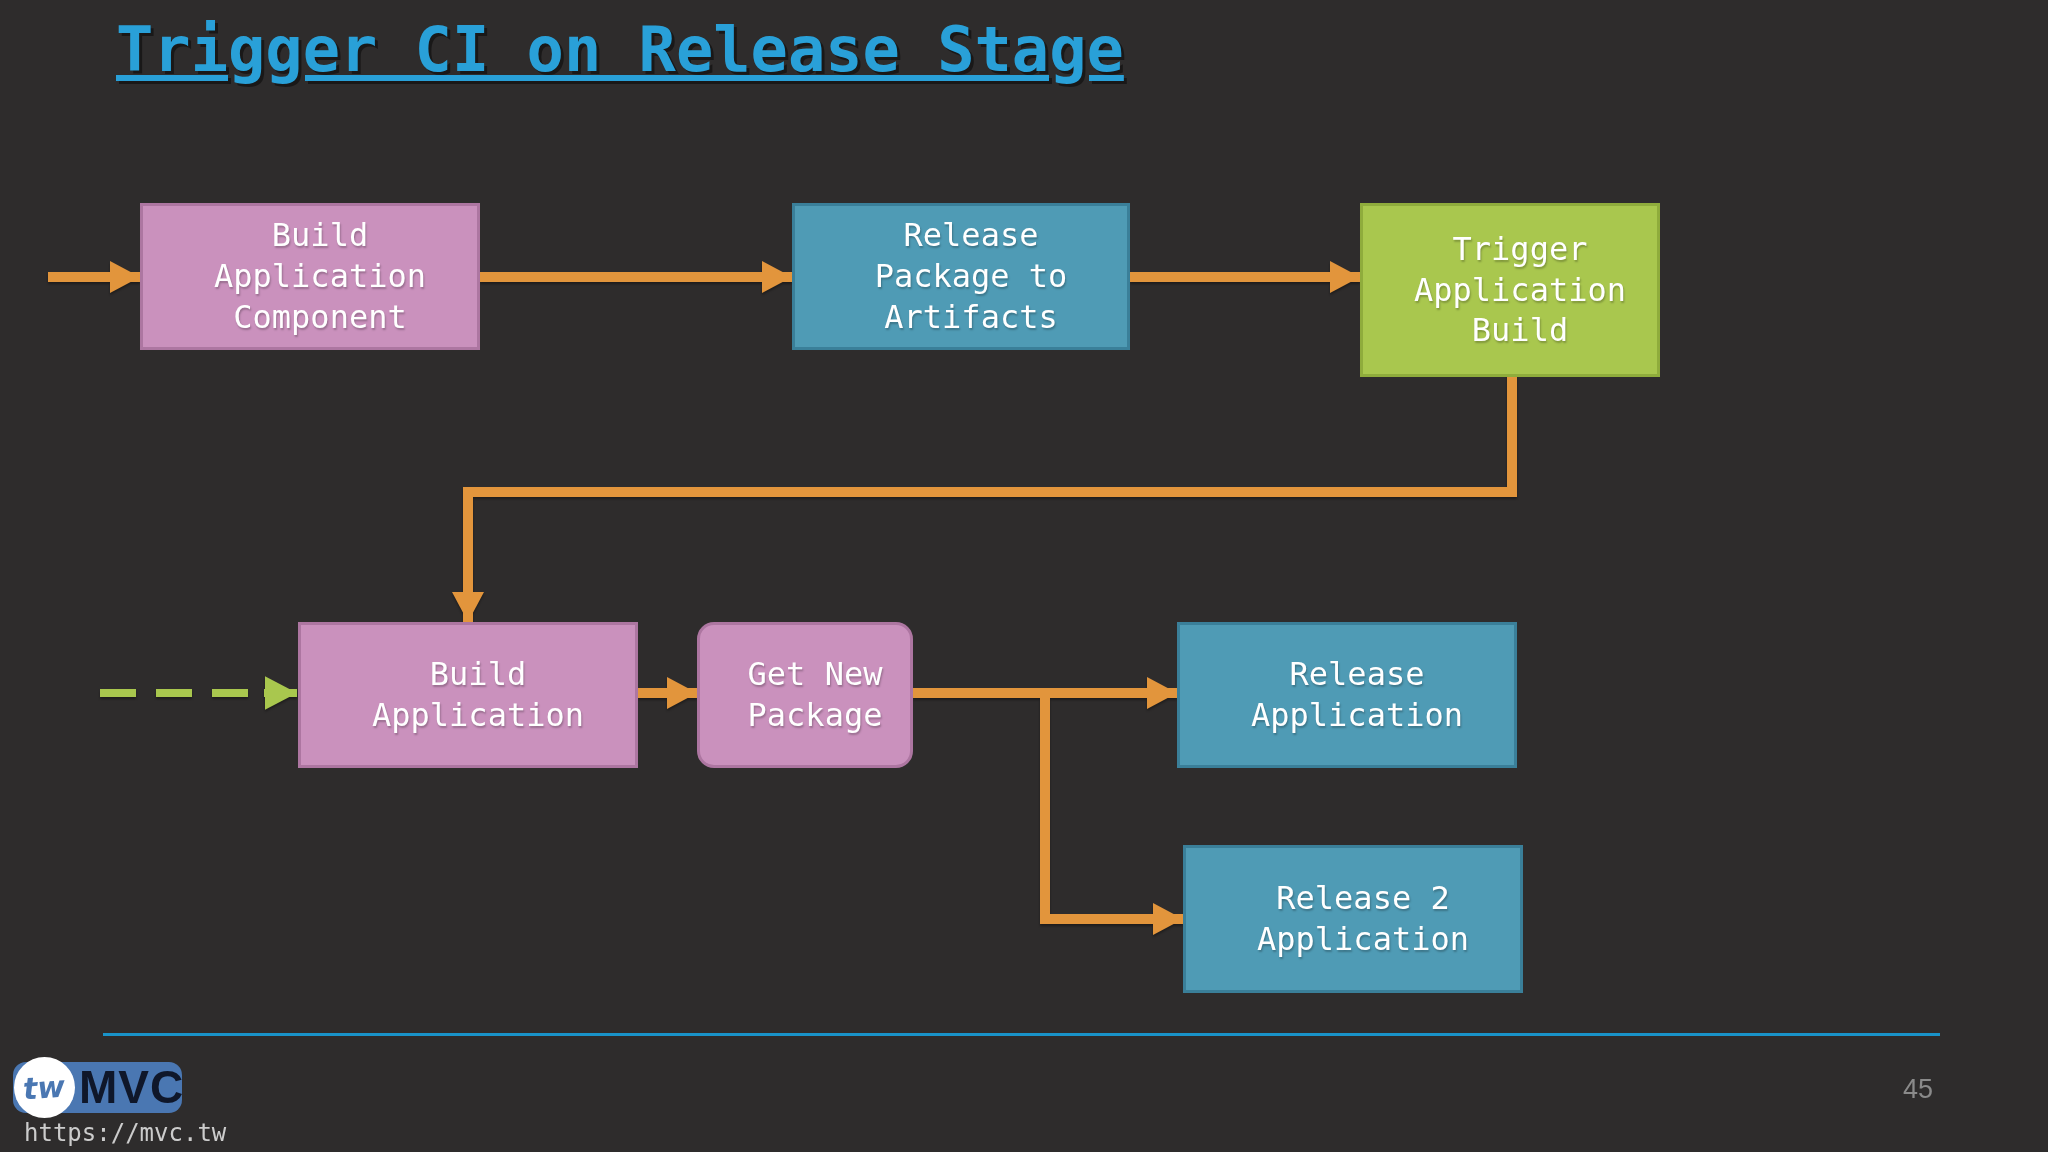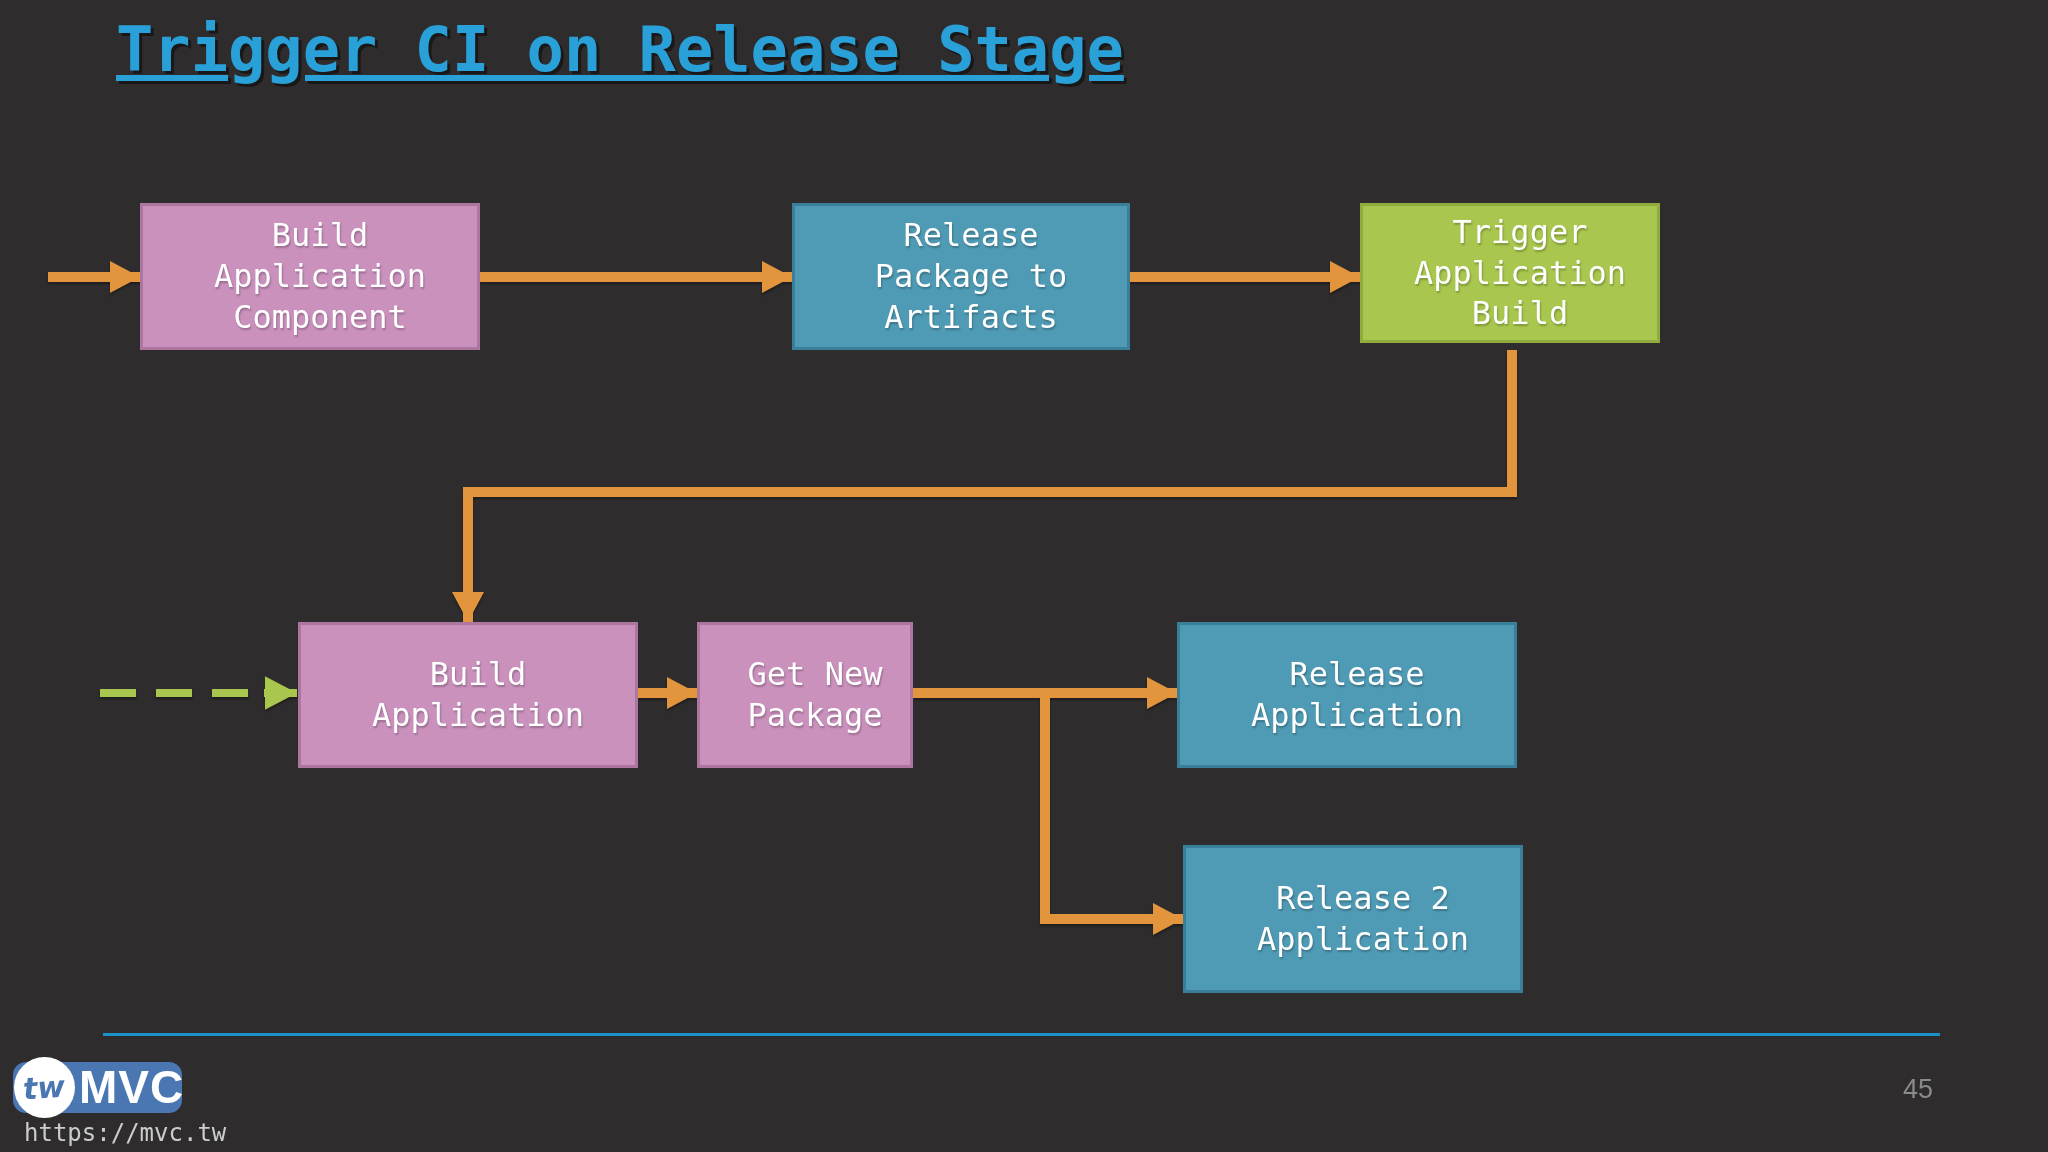--- a/index.html
+++ b/index.html
@@ -62,23 +62,23 @@
     font: 32px/1.28 "DejaVu Sans Mono", monospace;
     text-shadow: 1px 2px 2px rgba(0,0,0,0.25);
     padding-left: 20px;
   }
   .node.pink  { background: var(--node-pink, #CA91BD);  border-color: var(--node-pink-border, #AD76A1); }
   .node.blue  { background: var(--node-blue, #4F9BB5);  border-color: var(--node-blue-border, #3A7F99); }
   .node.green { background: var(--node-green, #A9C74E); border-color: var(--node-green-border, #8FAC3C); }
 
   .n1 { left: 140px;  top: 203px; width: 340px; height: 147px; }
   .n2 { left: 792px;  top: 203px; width: 338px; height: 147px; }
-  .n3 { left: 1360px; top: 203px; width: 300px; height: 140px; }
+  .n3 { left: 1360px; top: 203px; width: 300px; height: 174px; }
   .n4 { left: 298px;  top: 622px; width: 340px; height: 146px; }
-  .n5 { left: 697px;  top: 622px; width: 216px; height: 146px; }
+  .n5 { left: 697px;  top: 622px; width: 216px; height: 146px; border-radius: 17px; }
   .n6 { left: 1177px; top: 622px; width: 340px; height: 146px; }
   .n7 { left: 1183px; top: 845px; width: 340px; height: 148px; text-align: center; }
 
   
   .footer-line {
     position: absolute;
     left: 103px;
     top: 1033px;
     width: 1837px;
     height: 3px;
@@ -118,21 +118,21 @@
     color: var(--logo-background, #4A77B2);
     transform: rotate(-4deg);
   }
   .logo-brand {
     position: absolute;
     left: 66px;
     top: 50%;
     transform: translateY(-52%);
     font: bold 46px "Liberation Sans", sans-serif;
     letter-spacing: 1px;
-    color: #ffffff;
+    color: #0f172a;
     text-align: center;
   }
   .footer-url {
     position: absolute;
     left: 24px;
     top: 1119px;
     font: 24px "DejaVu Sans Mono", monospace;
     color: var(--url-text, #CCCCCC);
   }
 </style>

